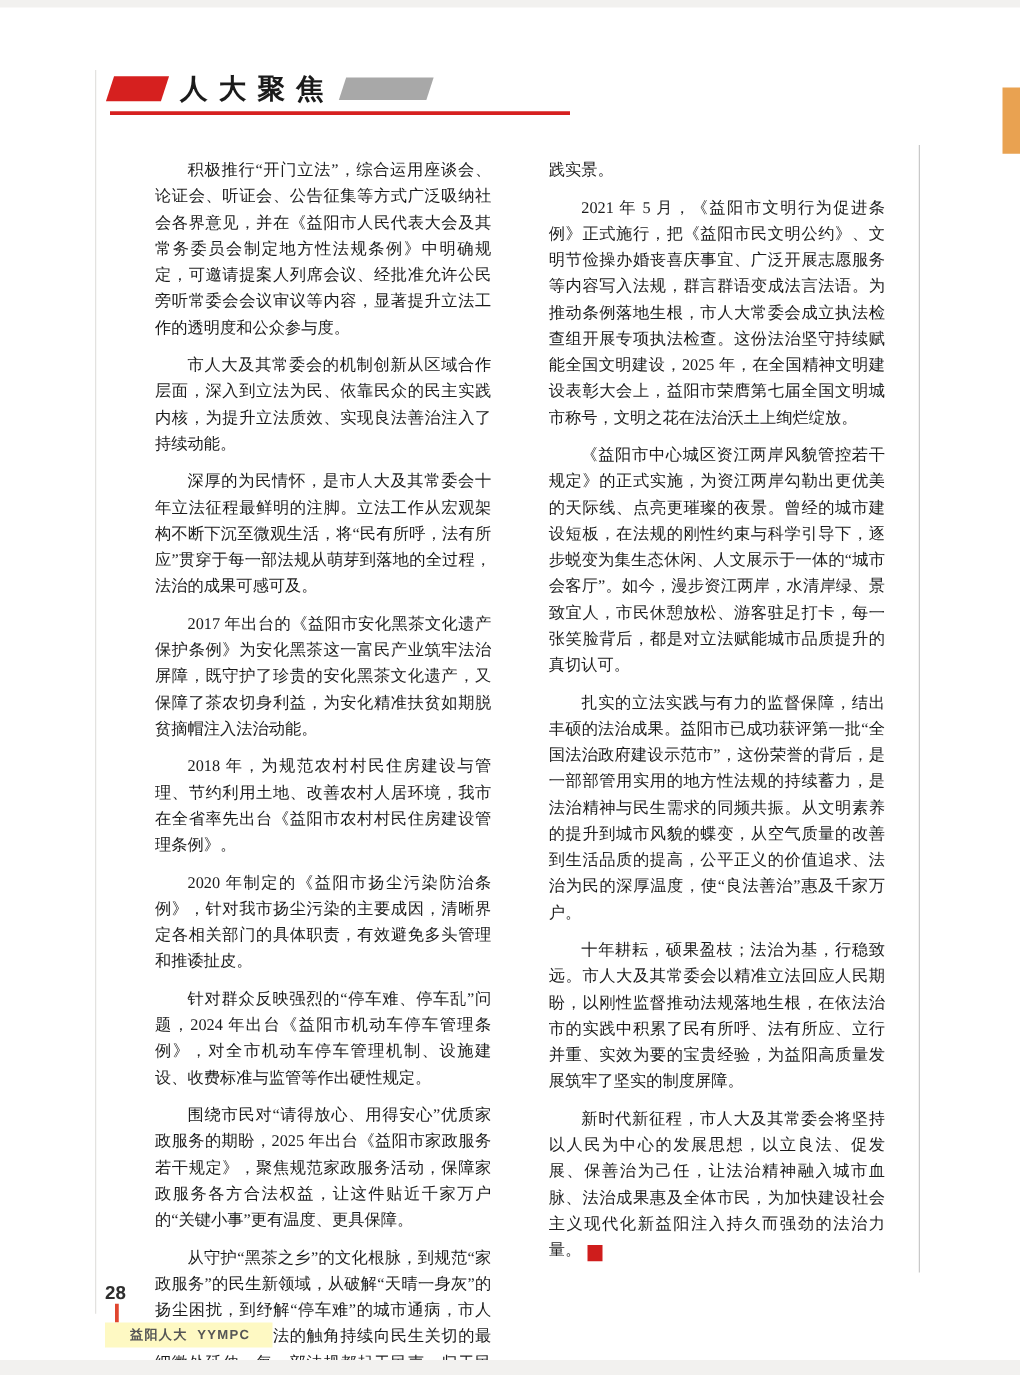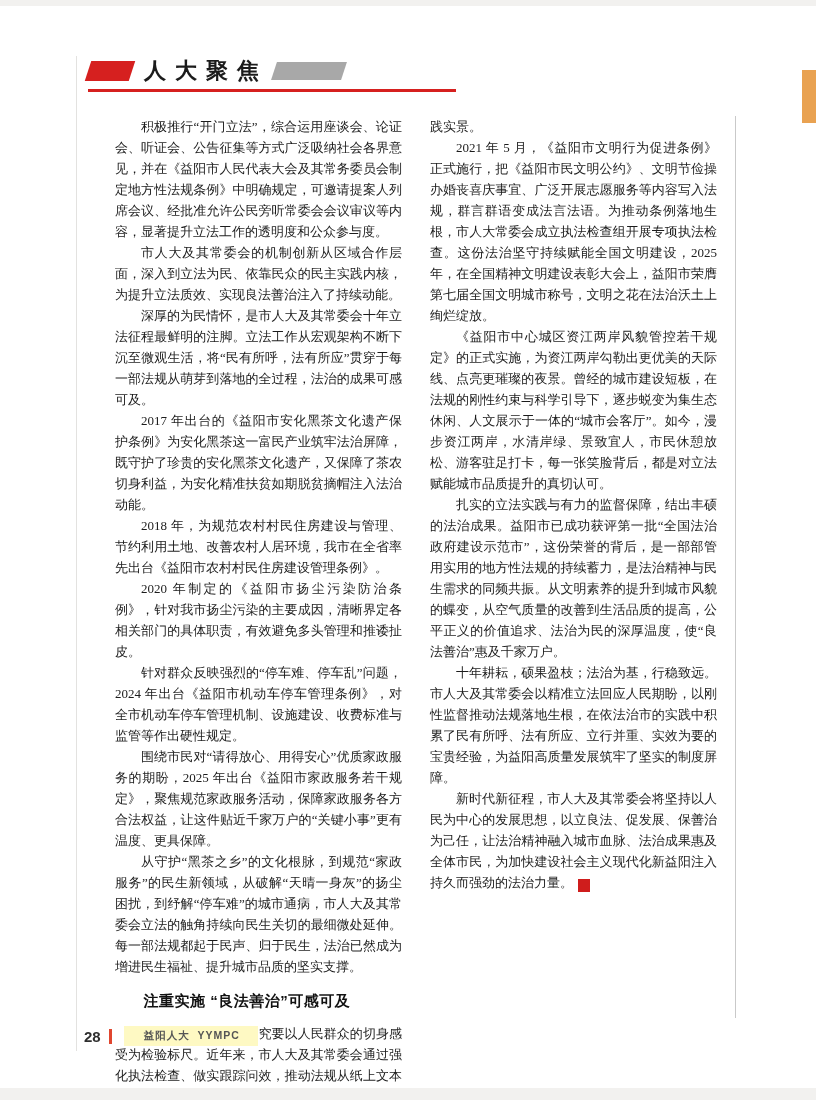--- a/index.html
+++ b/index.html
@@ -27,36 +27,36 @@
   .en{font-size:12px;color:#b3b3b3;letter-spacing:0.5px;}
   .issue{font-size:10.5px;font-weight:bold;color:#2d2d2d;margin-left:16px;}
   
   .orange-tab{position:absolute;right:0;top:64px;width:14px;height:53px;background:#e9a251;}
   
   .divider-v{position:absolute;left:735px;top:110px;width:1px;height:902px;background:#c9c9c9;}
   .col{position:absolute;top:110px;width:287px;color:#1c1c1c;}
   .col-left{left:115px;}
   .col-right{left:430px;}
   .para{
-    margin:0;font-size:13px;line-height:21px;text-align:justify;
+    margin:9px;font-size:13px;line-height:21px;text-align:justify;
     text-indent:2em;word-break:break-all;
   }
   .para.noindent{text-indent:0;}
   .subhead{
     font-family:"Liberation Sans","DejaVu Sans",sans-serif;
     font-size:15px;font-weight:bold;color:#111;
     margin:15px 0 12px 1.9em;letter-spacing:0.5px;
   }
   .seal{
     display:inline-block;width:12px;height:13px;background:#cf1d1c;color:#fff;
     font-size:9px;line-height:13px;text-align:center;margin-left:5px;
     vertical-align:-1px;font-family:"Liberation Sans","DejaVu Sans",sans-serif;
   }
   
-  .footer{position:absolute;left:84px;top:1020px;display:flex;align-items:center;}
+  .footer{position:absolute;left:84px;top:1020px;display:flex;align-items:flex-start;flex-direction:column;}
   .pageno{font-family:"Liberation Sans","DejaVu Sans",sans-serif;font-size:15px;font-weight:bold;color:#2e2e2e;}
   .redbar{display:inline-block;width:3px;height:15px;background:#e0462f;margin:0 12px 0 8px;}
   .journal{
     display:inline-block;background:#fef9c3;color:#555;
     font-family:"Liberation Sans","DejaVu Sans",sans-serif;
     font-size:10.5px;font-weight:bold;letter-spacing:1px;
     padding:3px 18px 3px 20px;white-space:pre;
   }
 </style>
 </head>

